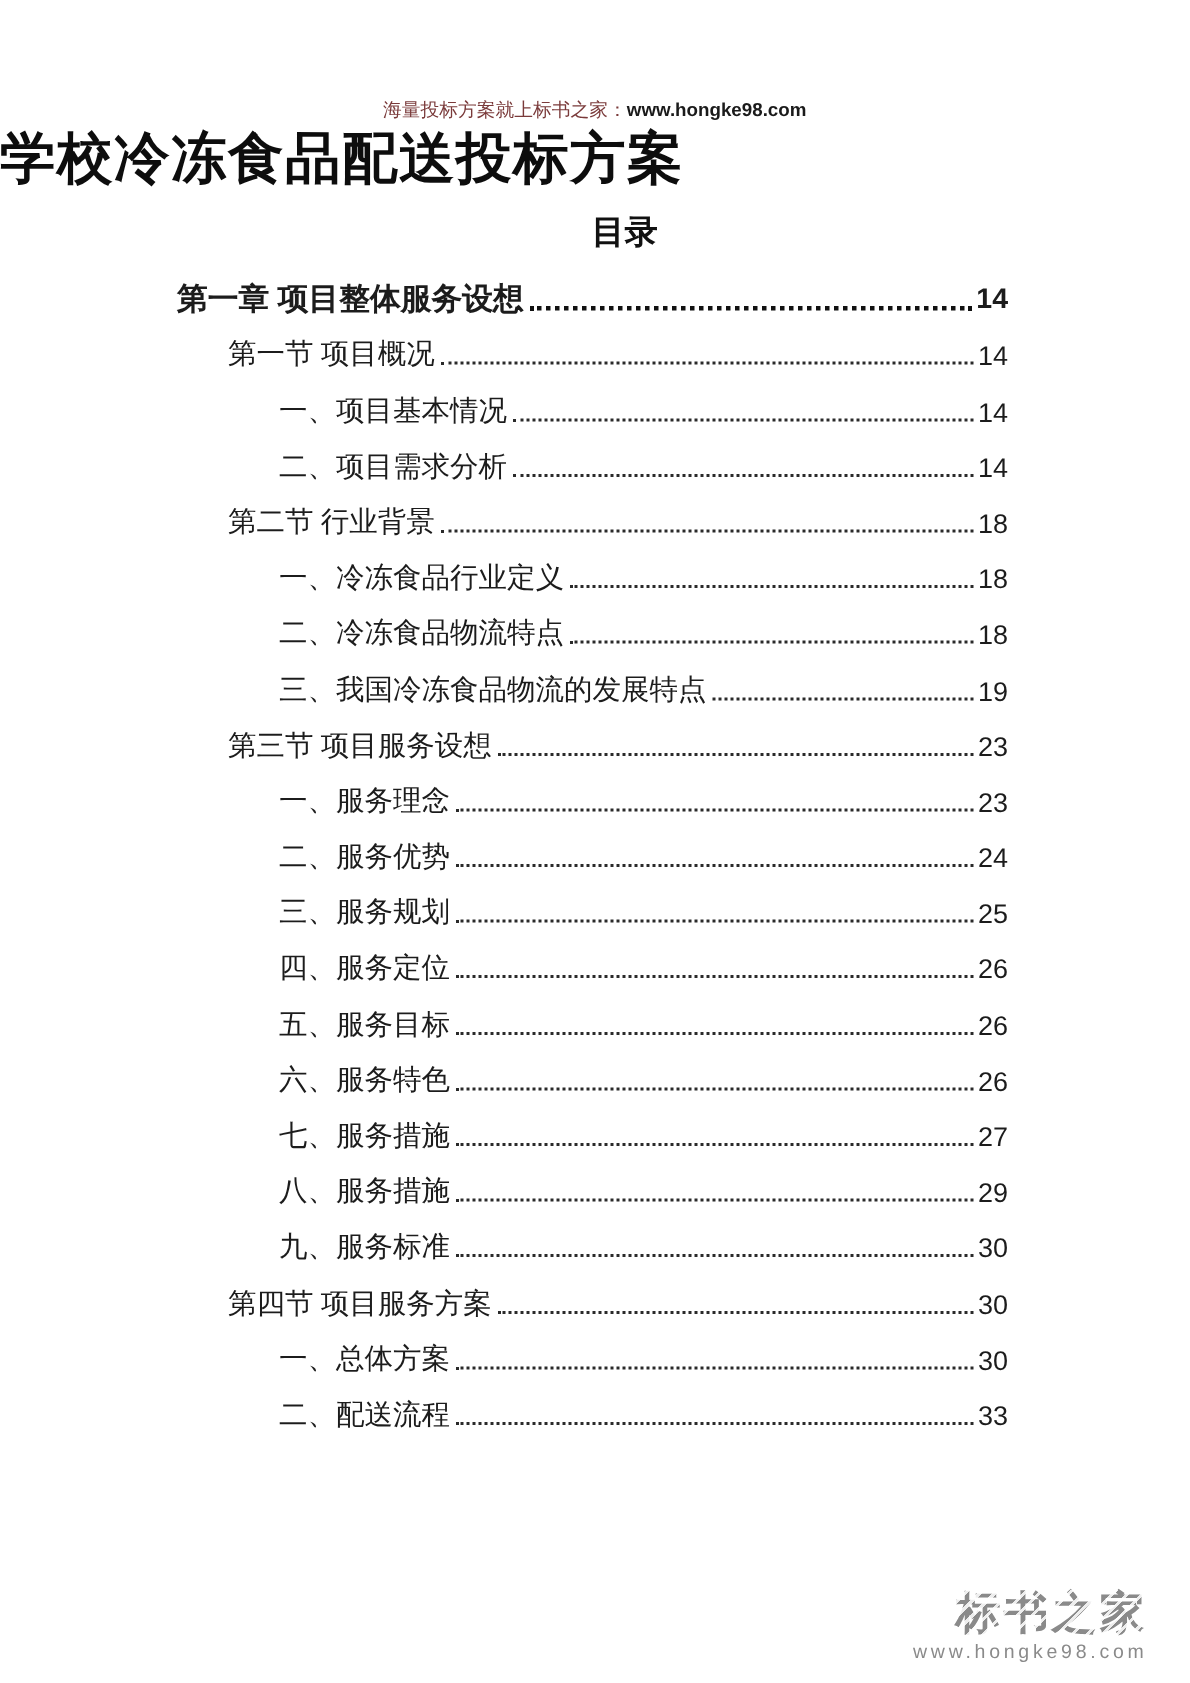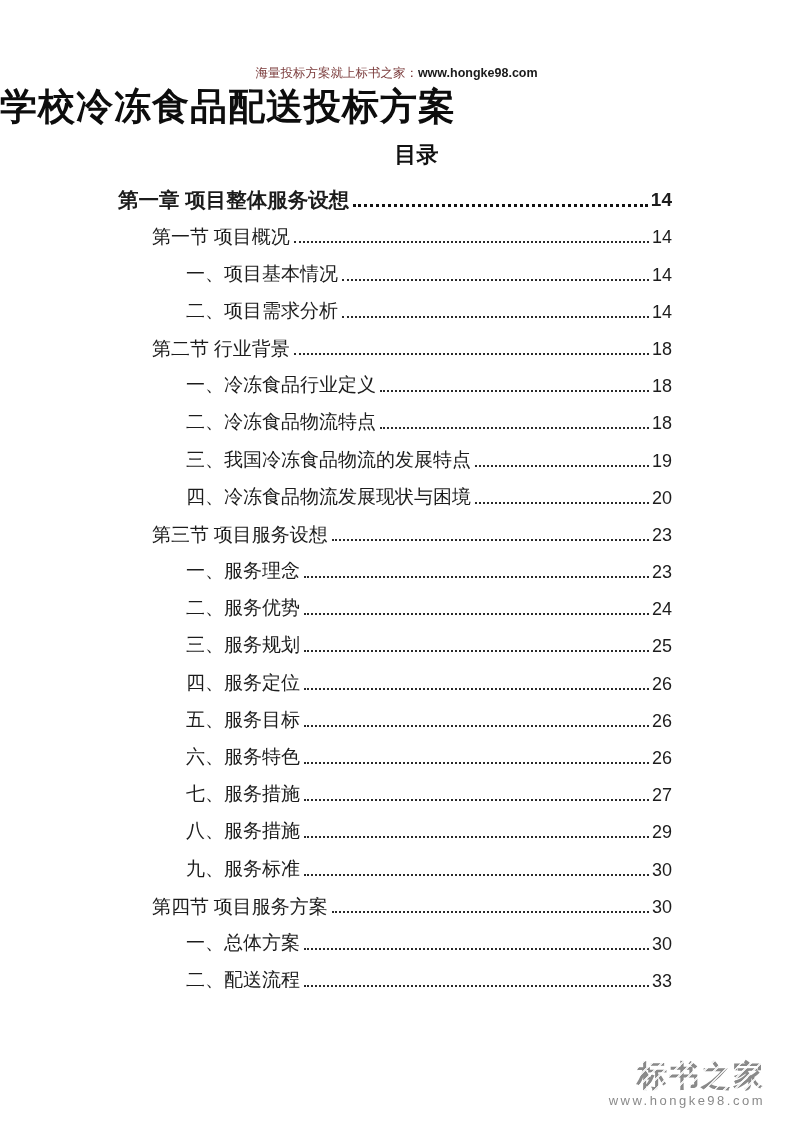--- a/index.html
+++ b/index.html
@@ -92,21 +92,21 @@
     color: #1c1c1c;
   }
   .toc-row.level-1 .toc-label {
     font-weight: bold;
     font-size: 20.5px;
     font-family: "Liberation Sans", "DejaVu Sans", sans-serif;
   }
   .toc-row.level-1 .toc-leader { border-bottom: 3px dotted #111; margin-bottom: 5px; }
   .toc-row.level-1 .toc-page { font-weight: bold; font-size: 19px; }
   .toc-row.level-2 .toc-label { padding-left: 34px; }
-  .toc-row.level-3 .toc-label { padding-left: 68px; font-family: Liberation Mono, monospace; }
+  .toc-row.level-3 .toc-label { padding-left: 68px; }
   
   .watermark {
     position: absolute;
     right: 28px;
     bottom: 13px;
     text-align: right;
   }
   .wm-logo {
     position: relative;
     display: inline-block;
@@ -183,25 +183,20 @@
       <div class="toc-row level-3">
         <span class="toc-label">二、冷冻食品物流特点</span>
         <span class="toc-leader"></span>
         <span class="toc-page">18</span>
       </div>
       <div class="toc-row level-3">
         <span class="toc-label">三、我国冷冻食品物流的发展特点</span>
         <span class="toc-leader"></span>
         <span class="toc-page">19</span>
       </div>
-      <div class="toc-row level-3">
-        <span class="toc-label">四、冷冻食品物流发展现状与困境</span>
-        <span class="toc-leader"></span>
-        <span class="toc-page">20</span>
-      </div>
       <div class="toc-row level-2">
         <span class="toc-label">第三节 项目服务设想</span>
         <span class="toc-leader"></span>
         <span class="toc-page">23</span>
       </div>
       <div class="toc-row level-3">
         <span class="toc-label">一、服务理念</span>
         <span class="toc-leader"></span>
         <span class="toc-page">23</span>
       </div>

